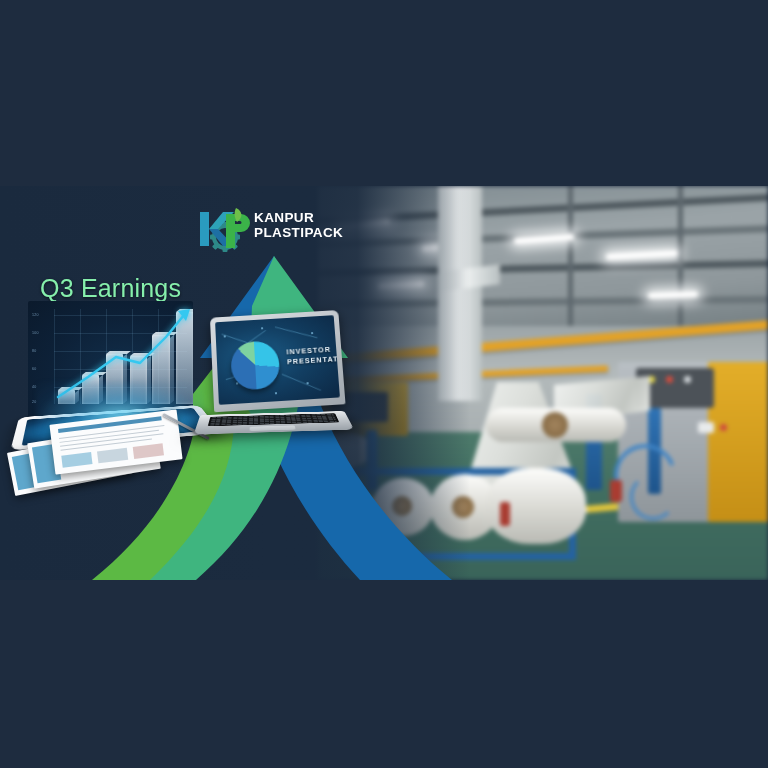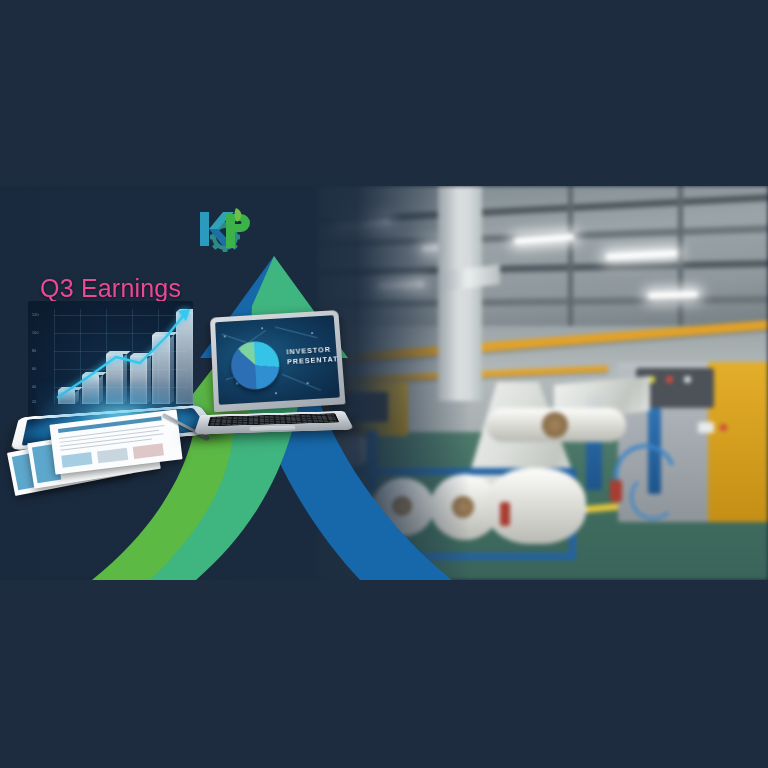--- a/index.html
+++ b/index.html
@@ -52,21 +52,21 @@
     position:absolute;left:0;top:0;width:470px;height:394px;
     background:linear-gradient(90deg,#1a2a3e 0%,#1b2b3f 58%,rgba(27,43,63,.92) 76%,rgba(27,43,63,0) 100%);
   }
 
   
   .arrows{position:absolute;left:0;top:0;width:768px;height:394px;}
 
   
   .headline{
     position:absolute;left:40px;top:88px;
-    color:#ec4899;font-size:25px;letter-spacing:.2px;
+    color:#86efac;font-size:25px;letter-spacing:.2px;
     text-shadow:0 1px 3px rgba(0,0,0,.6);
   }
 
   
   .logo{position:absolute;left:196px;top:20px;width:160px;height:48px;}
   .logo-text{
     position:absolute;left:58px;top:4px;
     color:#ffffff;font-weight:bold;font-size:13.5px;line-height:15px;
     letter-spacing:.4px;
   }
@@ -307,20 +307,24 @@
           <path d="M13 23 L27 40 H38 L22 23 Z" fill="#1d6fa4"></path>
         </g>
 
         <g>
           <path d="M30 8 H39 V42 H30 Z" fill="#3bb349"></path>
           <path d="M37 8 H45 A9 9 0 0 1 45 26 H37 V18 H44 A1.5 1.5 0 0 0 44 15 H37 Z" fill="#3bb349"></path>
         </g>
 
         <path d="M40 2 C 47 5 47 12 41 16 C 38 11 38 6 40 2 Z" fill="#6fc04a"></path>
       </svg>
+      <div class="logo-text">
+        <div>KANPUR</div>
+        <div>PLASTIPACK</div>
+      </div>
     </div>
 
     <div class="devices">
 
       <div class="chartpanel">
         <div class="grid-h" style="top:14px;"></div>
         <div class="grid-h" style="top:32px;"></div>
         <div class="grid-h" style="top:50px;"></div>
         <div class="grid-h" style="top:68px;"></div>
         <div class="grid-h" style="top:86px;"></div>

